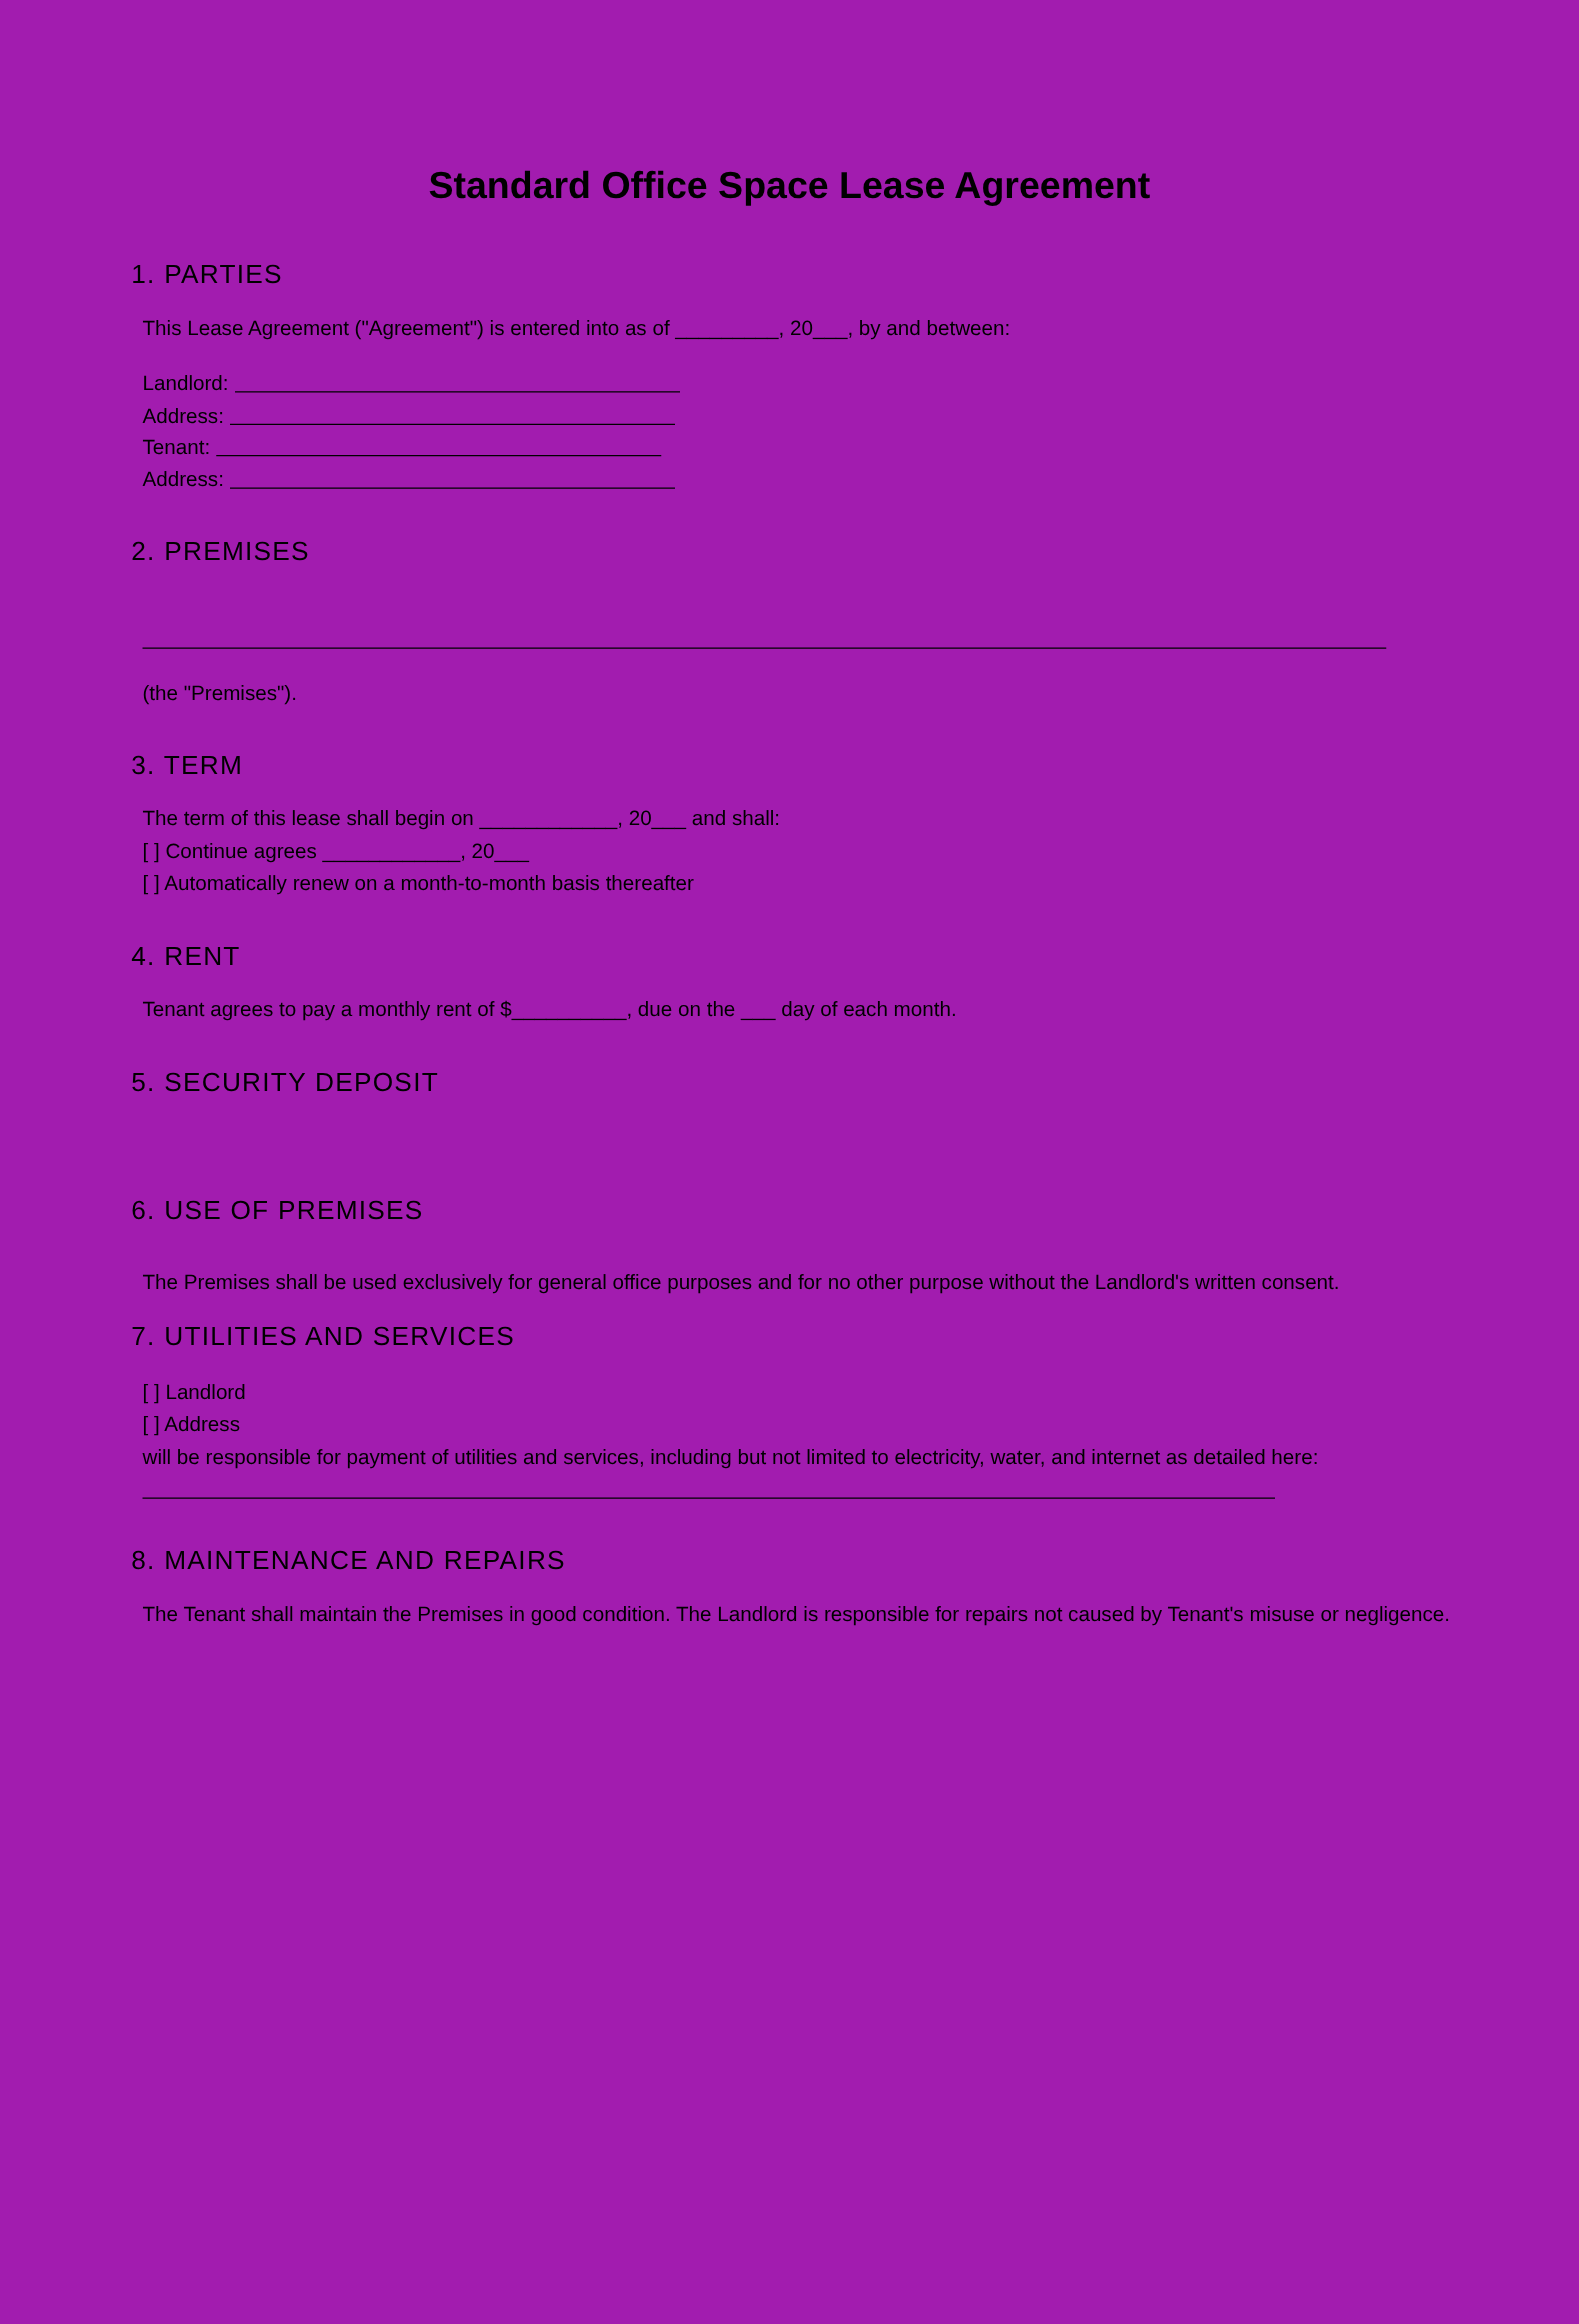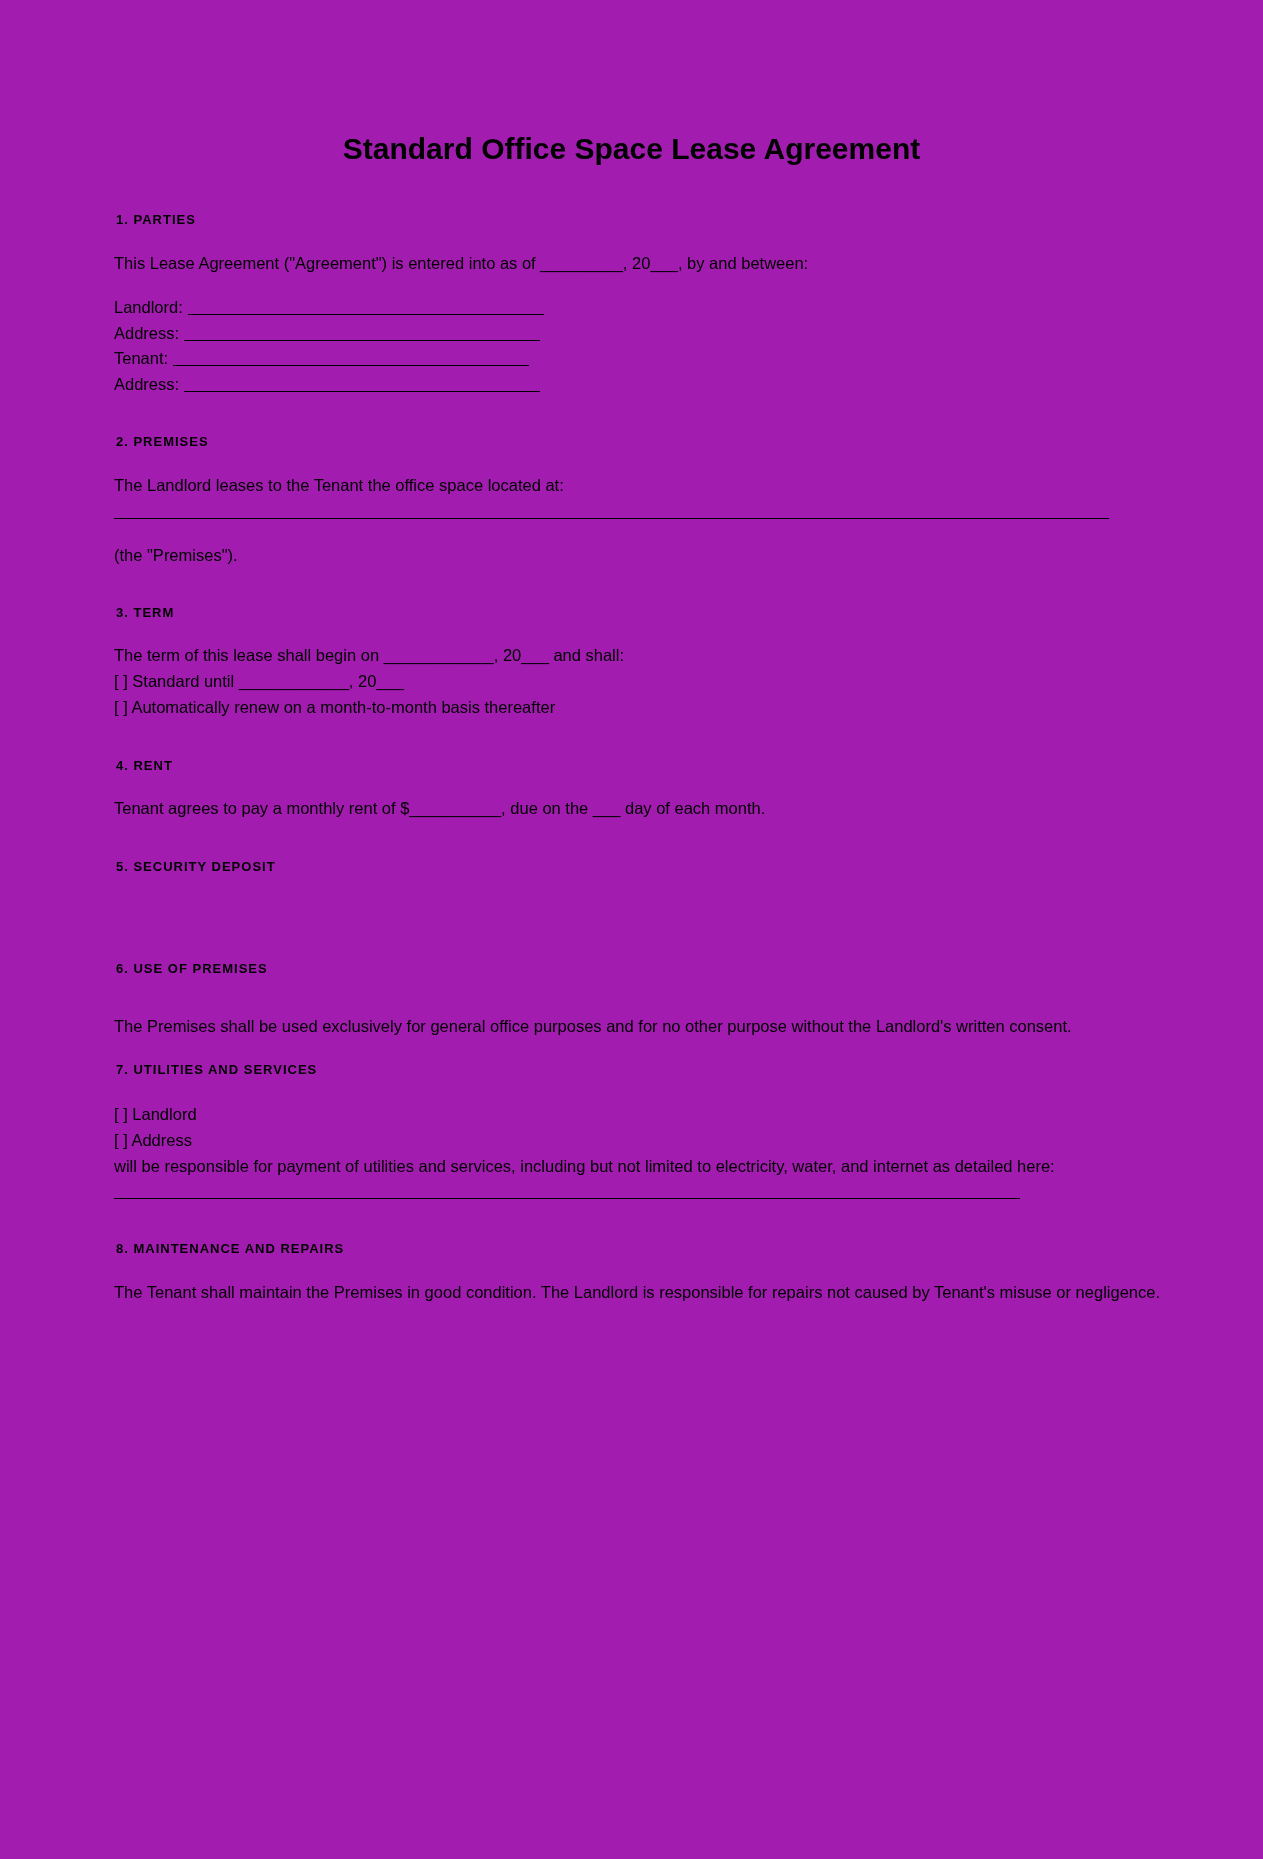--- a/index.html
+++ b/index.html
@@ -2,21 +2,21 @@
 <html><head>
 <meta charset="utf-8">
 <style>
   html, body { margin: 0; padding: 0; background: #ffffff; }
   body { width: 1263px; height: 1859px; position: relative; overflow: hidden;
          font-family: "Liberation Sans", sans-serif; color: #000000; }
   .page { position: absolute; left: 0; top: 0; width: 1263px; height: 1859px; background: #a21caf; }
   .clip { position: absolute; left: 0; top: 0; width: 1263px; height: 1303px; overflow: hidden; }
   .title { position: absolute; left: 0; width: 1263px; top: 130px; text-align: center;
            font-size: 30px; font-weight: bold; line-height: 38px; }
-  .h { position: absolute; left: 116px; font-size: 13px; font-weight: bold;
+  .h { position: absolute; left: 105px; font-size: 21px; font-weight: normal;
        letter-spacing: 1px; line-height: 22px; white-space: nowrap; }
   .p { position: absolute; left: 114px; font-size: 16.5px; line-height: 22px; white-space: nowrap; }
   .field { position: absolute; left: 114px; font-size: 16.5px; line-height: 22px; white-space: nowrap; }
   .field b { font-weight: normal; }
   .ul { display: inline-block; border-bottom: 1.4px solid #000; height: 16px; vertical-align: -2px; margin-left: 5px; }
   .rule { position: absolute; left: 114px; height: 0; border-top: 1.5px solid #000; }
 </style>
 </head>
 <body>
 
@@ -35,27 +35,26 @@
       <b>Address:</b><span class="ul" style="width:356px"></span>
     </div>
     <div class="field" style="top:347px">
       <b>Tenant:</b><span class="ul" style="width:356px"></span>
     </div>
     <div class="field" style="top:373px">
       <b>Address:</b><span class="ul" style="width:356px"></span>
     </div>
 
     <div class="h" style="top:431px">2. PREMISES</div>
-    <div class="p" style="top:474px">The Landlord leases to the Tenant the office space located at:</div>
     <div class="rule" style="top:518px; width:995px"></div>
     <div class="p" style="top:544px">(the "Premises").</div>
 
     <div class="h" style="top:602px">3. TERM</div>
     <div class="p" style="top:644px">The term of this lease shall begin on ____________, 20___ and shall:</div>
-    <div class="p" style="top:670px">[ ] Standard until ____________, 20___</div>
+    <div class="p" style="top:670px">[ ] Continue agrees ____________, 20___</div>
     <div class="p" style="top:696px">[ ] Automatically renew on a month-to-month basis thereafter</div>
 
     <div class="h" style="top:755px">4. RENT</div>
     <div class="p" style="top:797px">Tenant agrees to pay a monthly rent of $__________, due on the ___ day of each month.</div>
 
     <div class="h" style="top:856px">5. SECURITY DEPOSIT</div>
 
     <div class="h" style="top:958px">6. USE OF PREMISES</div>
     <div class="p" style="top:1015px">The Premises shall be used exclusively for general office purposes and for no other purpose without the Landlord's written consent.</div>
 

